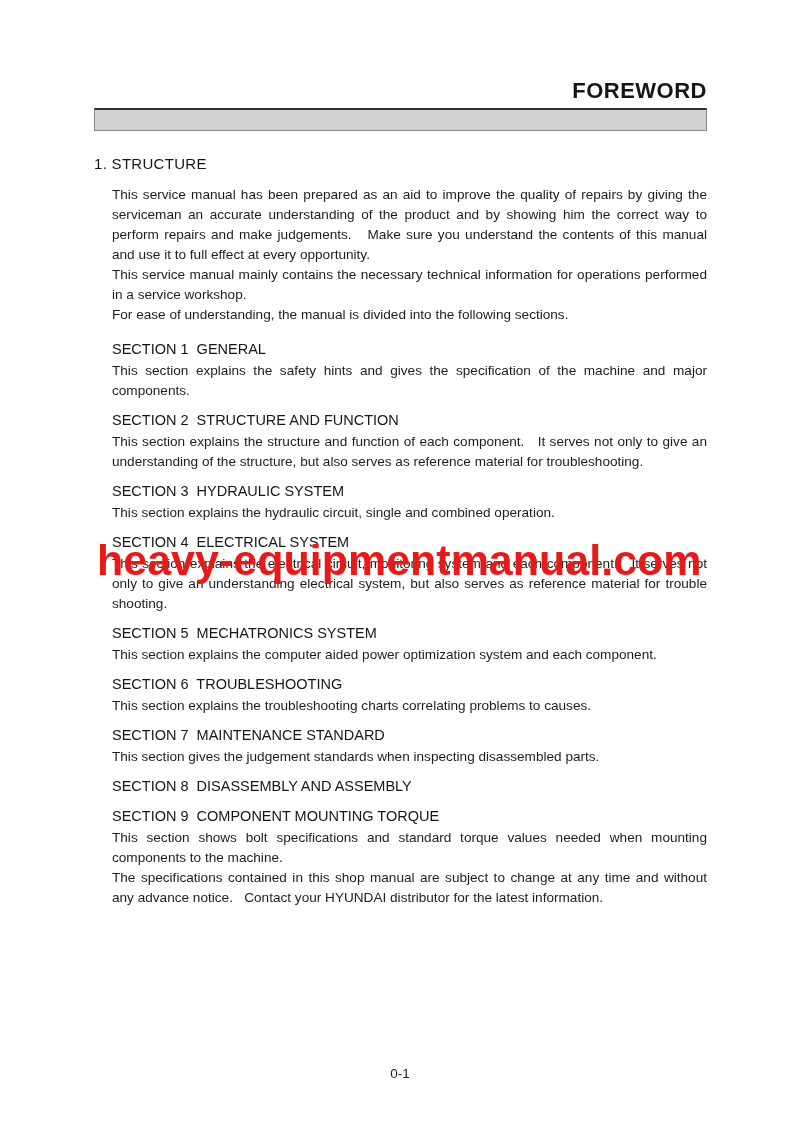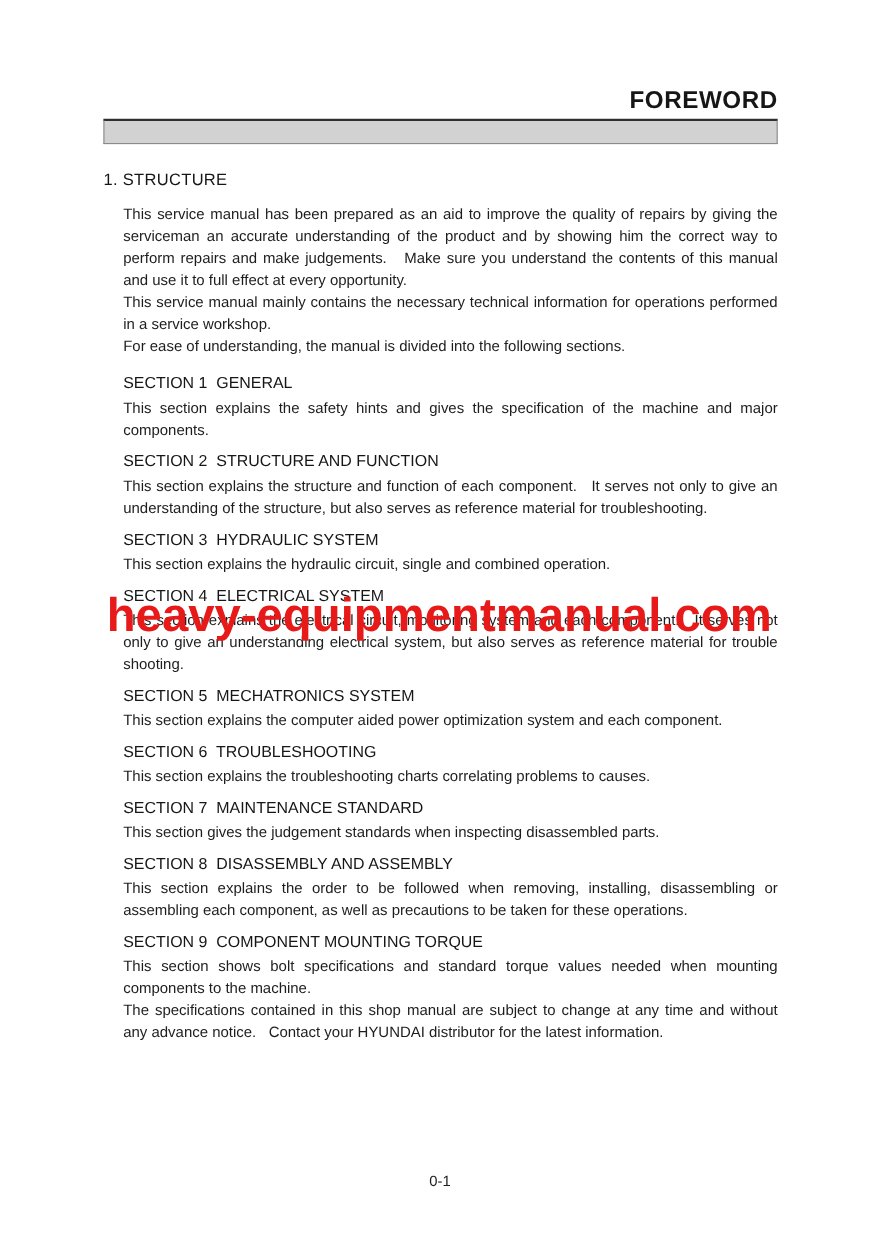--- a/index.html
+++ b/index.html
@@ -139,21 +139,20 @@
         <p>This section explains the troubleshooting charts correlating problems to causes.</p>
       </div>
 
       <div class="section">
         <h3 class="section-title">SECTION 7  MAINTENANCE STANDARD</h3>
         <p>This section gives the judgement standards when inspecting disassembled parts.</p>
       </div>
 
       <div class="section">
         <h3 class="section-title">SECTION 8  DISASSEMBLY AND ASSEMBLY</h3>
-        <p>This section explains the order to be followed when removing, installing, disassembling or assembling each component, as well as precautions to be taken for these operations.</p>
       </div>
 
       <div class="section">
         <h3 class="section-title">SECTION 9  COMPONENT MOUNTING TORQUE</h3>
         <p>This section shows bolt specifications and standard torque values needed when mounting components to the machine.</p>
       </div>
 
       <p class="closing">The specifications contained in this shop manual are subject to change at any time and without any advance notice.   Contact your HYUNDAI distributor for the latest information.</p>
     </div>
   </div>

